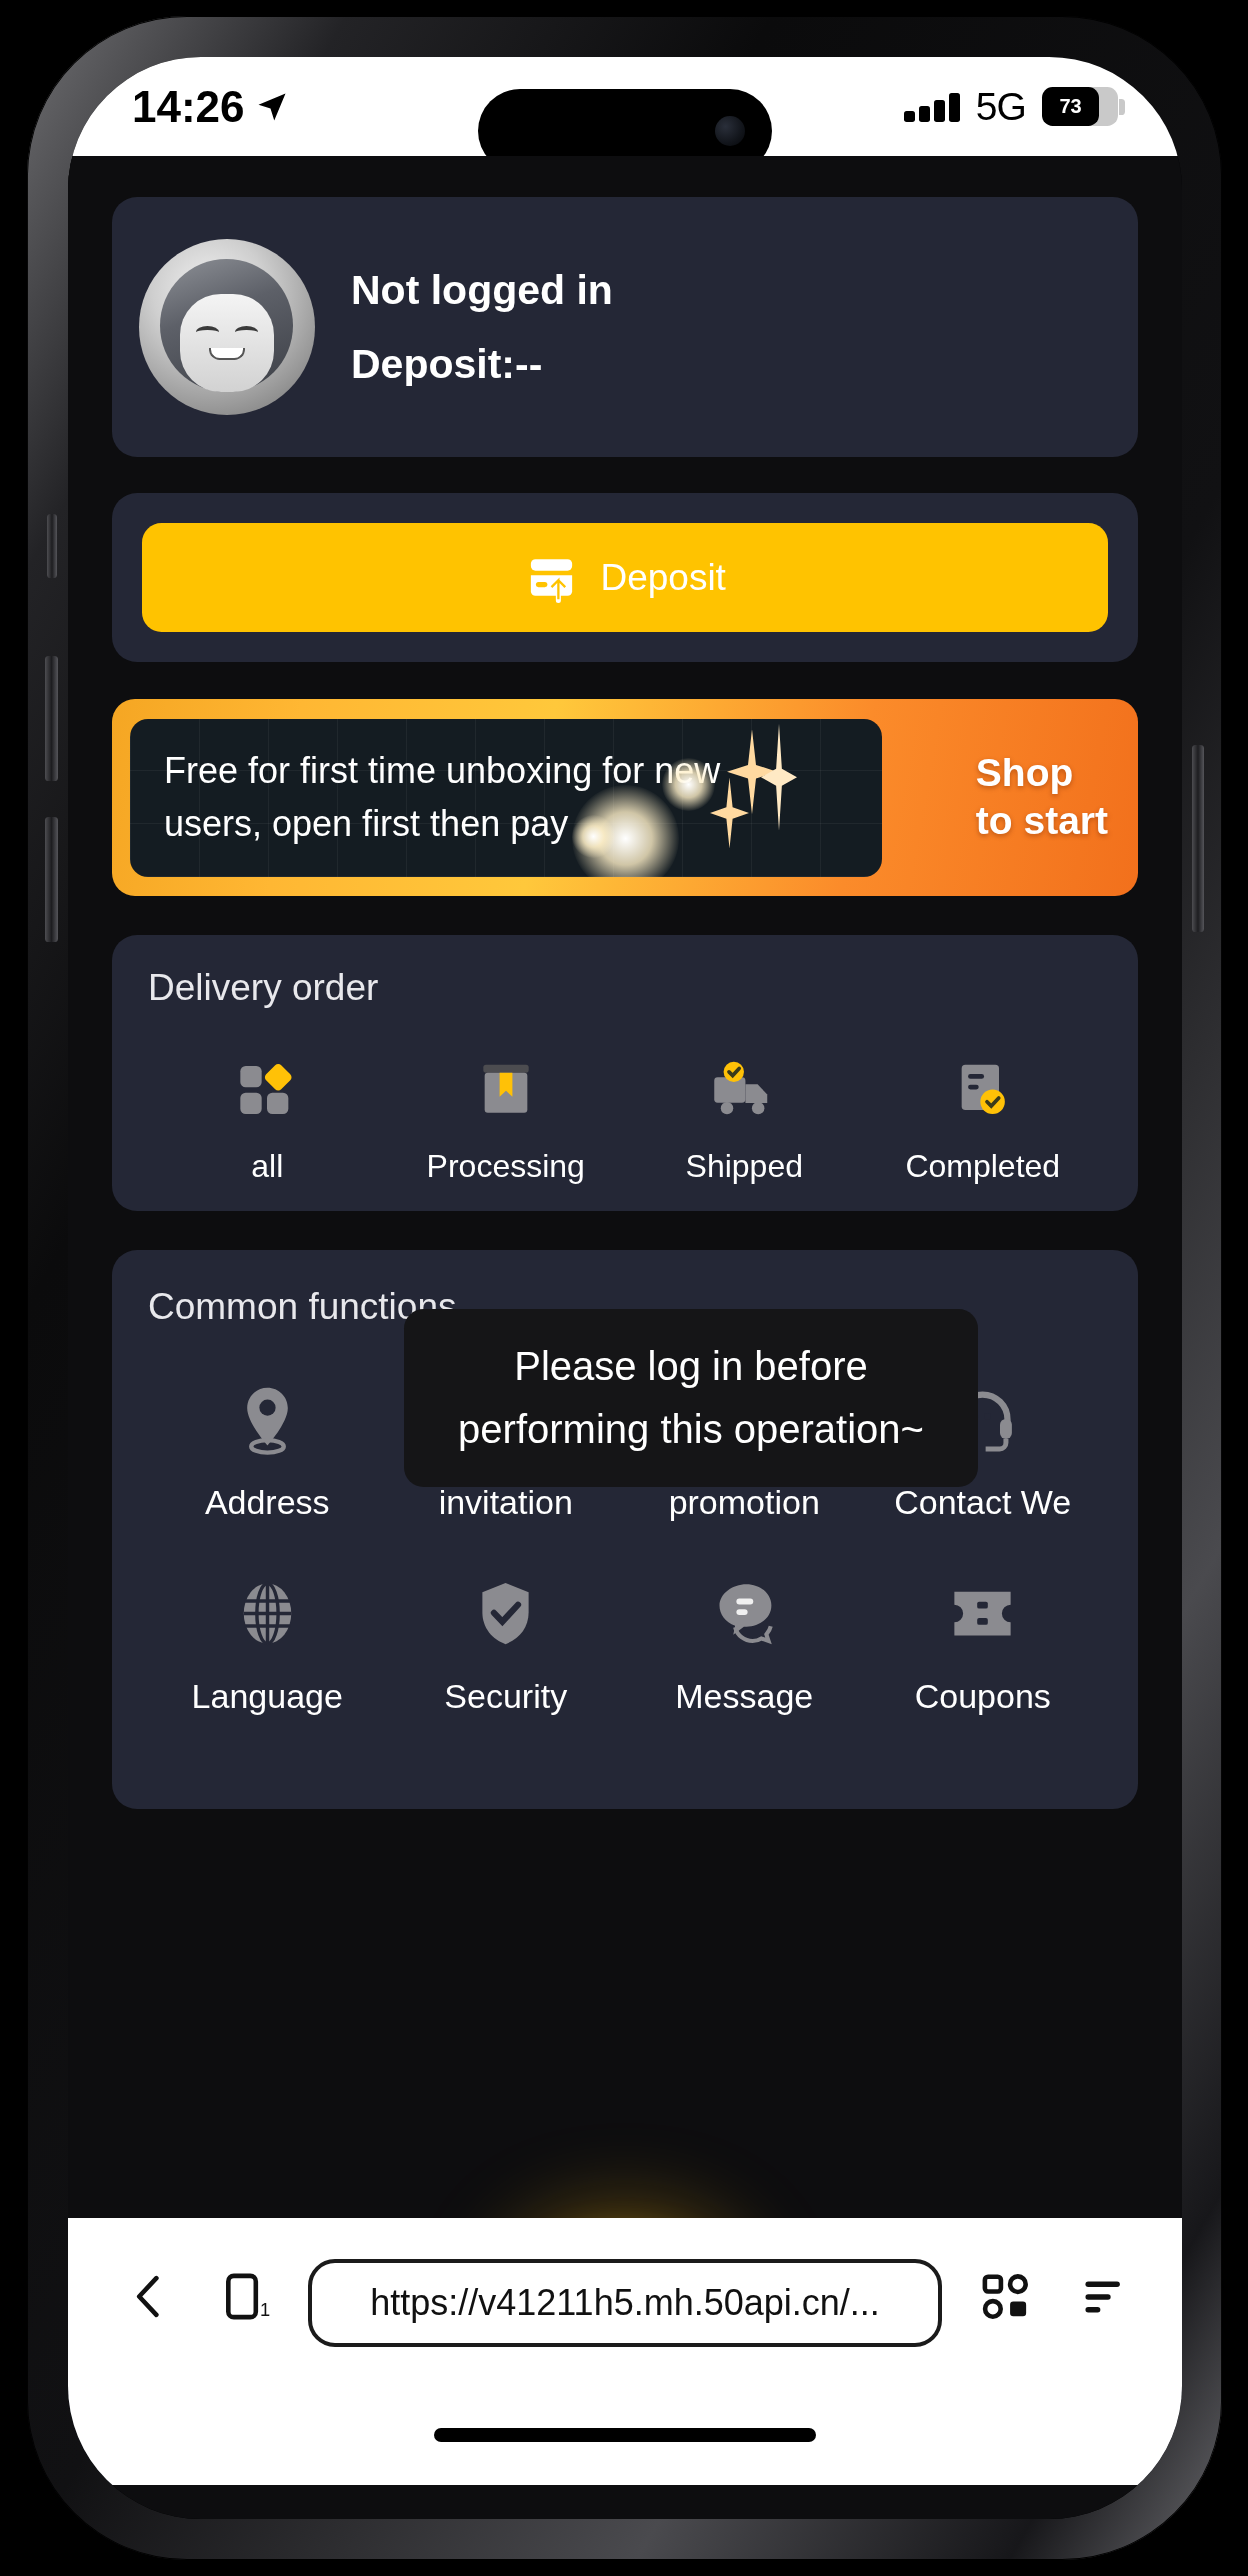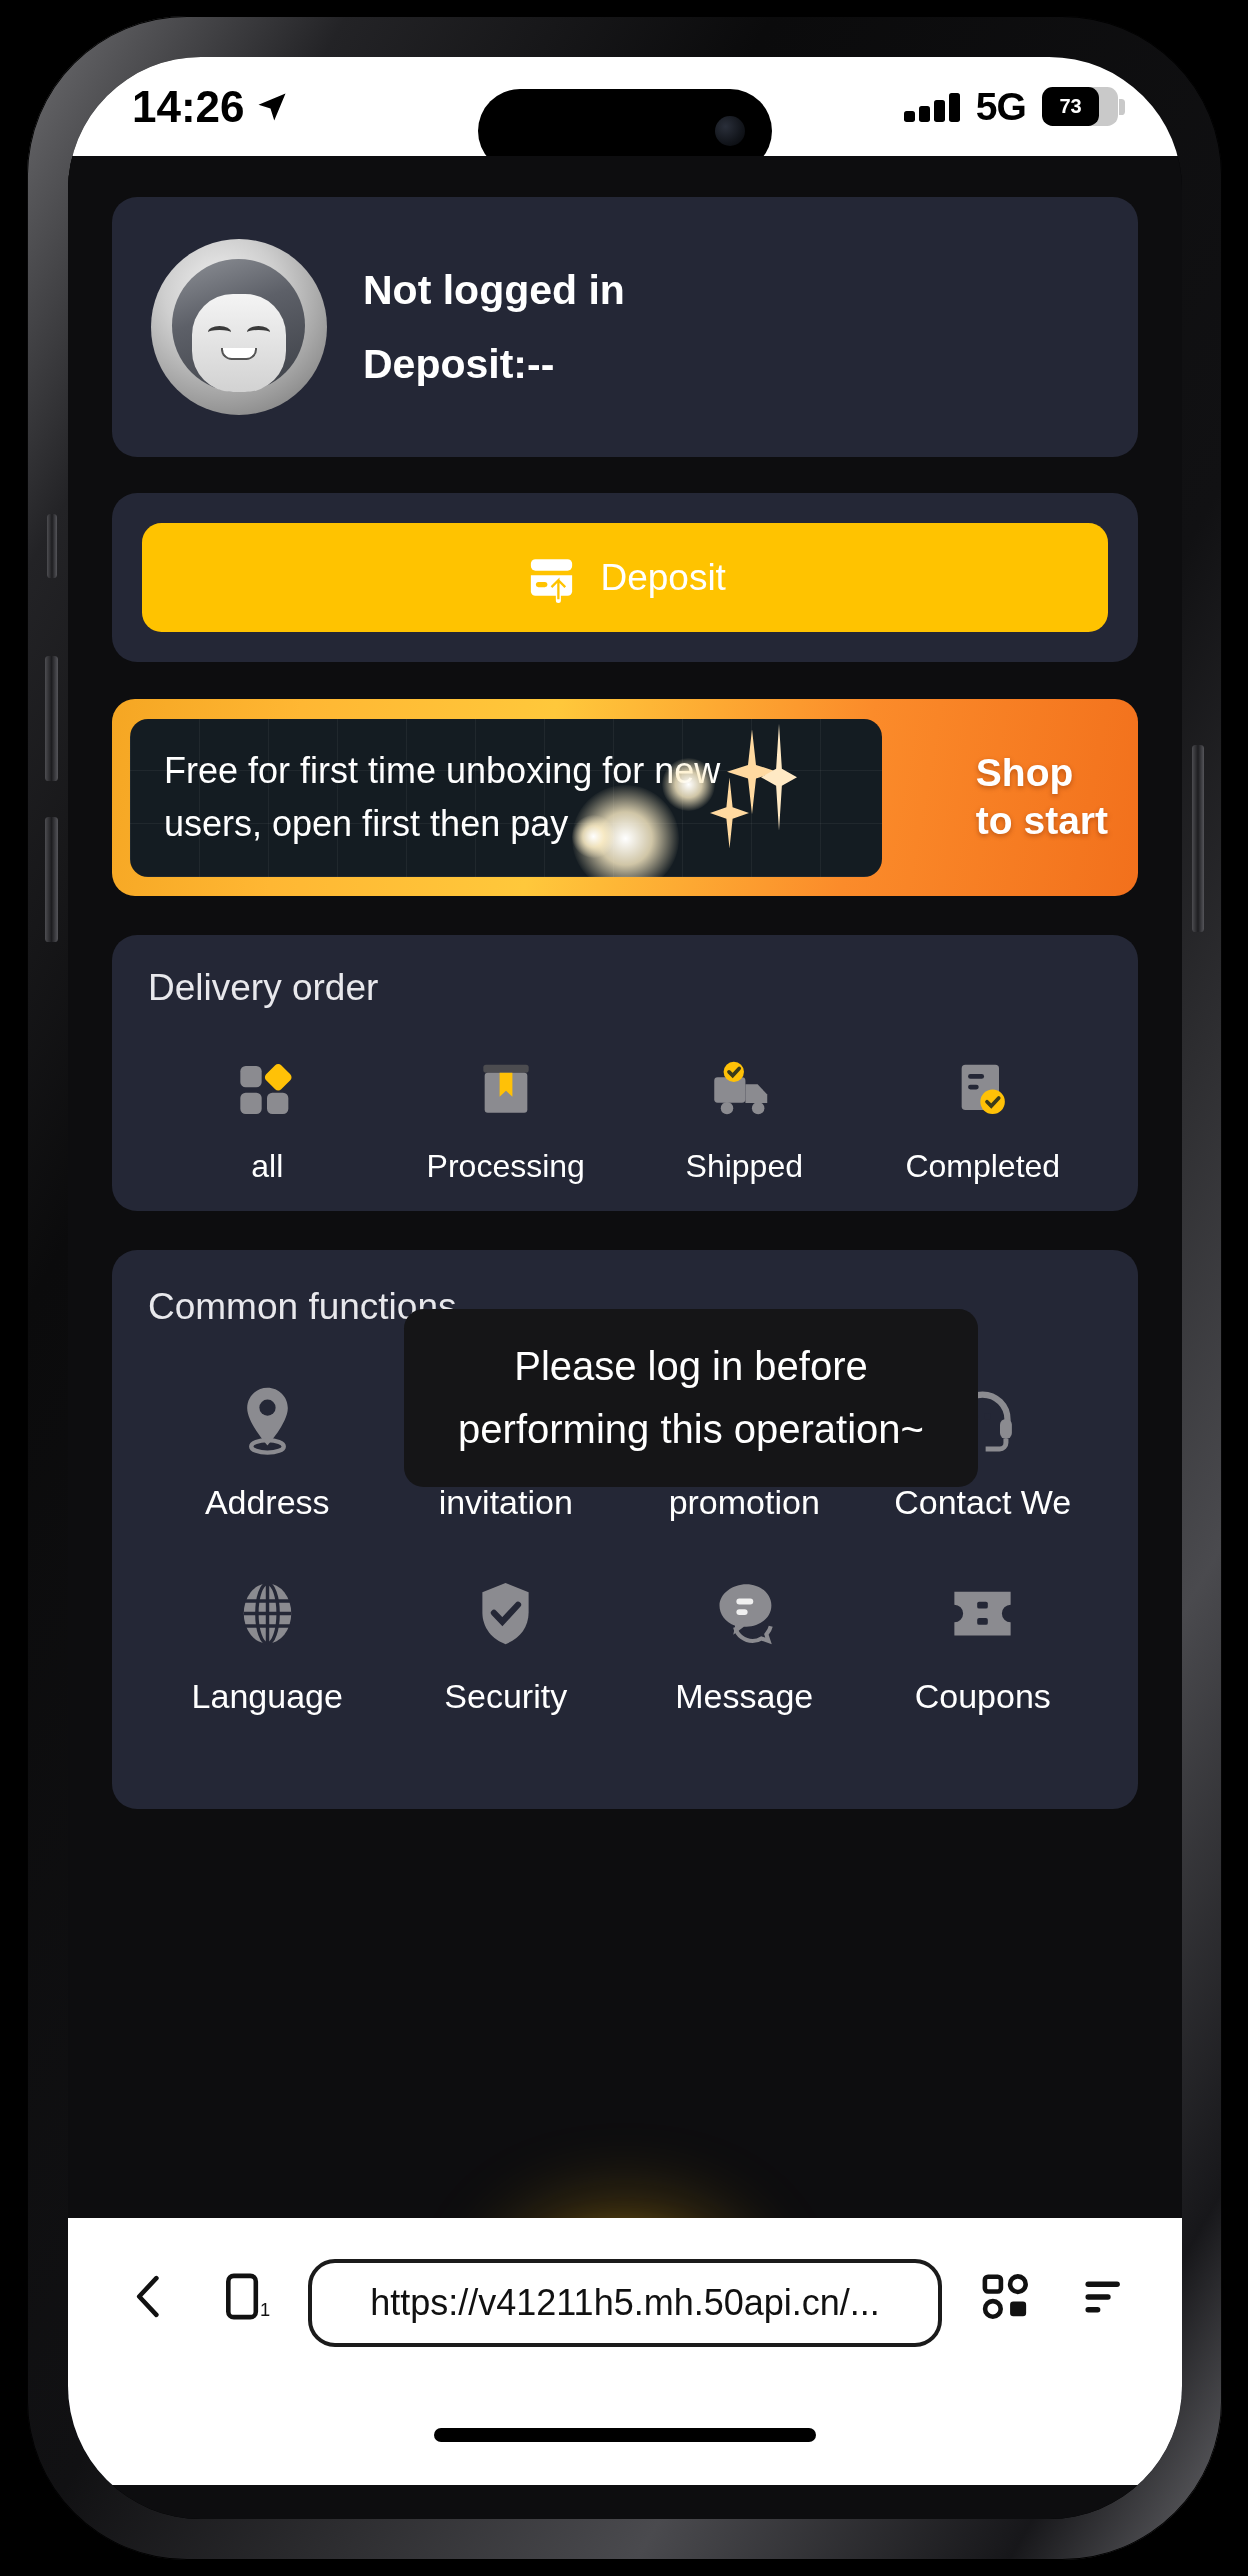--- a/index.html
+++ b/index.html
@@ -43,21 +43,21 @@
     padding:0 64px;
   }
   #status-time{ font-size:44px; font-weight:700; color:#000; display:flex; align-items:center; gap:9px;}
   #status-right{ display:flex; align-items:center; gap:16px; }
   #signal{ display:flex; align-items:flex-end; gap:4.4px; height:30px;}
   #signal i{ display:block; width:10.7px; background:#000; border-radius:2.7px;}
   #signal i:nth-child(1){height:10.7px;}
   #signal i:nth-child(2){height:16px;}
   #signal i:nth-child(3){height:22px;}
   #signal i:nth-child(4){height:29px;}
-  #net-label{ font-size:39px; color:#000; font-weight:700; letter-spacing:-0.9px;text-align:center;}
+  #net-label{ font-size:39px; color:#000; font-weight:400; letter-spacing:-0.9px;text-align:center;}
   #battery{
     position:relative; width:76px; height:39px; border-radius:10.7px;
     background:#c9c9c9; display:flex; align-items:center;
   }
   #battery::after{
     content:""; position:absolute; right:-7.1px; top:11.6px;
     width:6.2px; height:16px; background:#c9c9c9; border-radius:0 3.6px 3.6px 0;
   }
   #battery-fill{
     position:absolute; left:0; top:0; height:39px; width:57px;
@@ -70,21 +70,21 @@
     position:absolute; left:50%; transform:translateX(-50%); top:32px;
     width:294px; height:84px; background:#000; border-radius:53px;
     display:flex; align-items:center; justify-content:flex-end; padding-right:27px;
   }
   #island-camera{ width:30px;height:30px;border-radius:50%;
     background:radial-gradient(circle at 35% 35%,#2a2f3a 0%,#12151b 60%,#05070a 100%);}
   
   #app{ position:relative; height:2329px; background:#0d0d0f; overflow:hidden;}
   .card{ background:#242736; border-radius:25px; margin:0 44px; }
   
-  #profile-card{ margin-top:41px; height:260px; display:flex; align-items:center; padding:0 39px; gap:36px;}
+  #profile-card{ margin-top:41px; height:260px; display:flex; align-items:center; padding:0 27px; gap:36px;}
   #avatar{
     width:176px;height:176px;border-radius:50%;flex:none;
     background:radial-gradient(circle at 40% 30%,#f2f2f2 0%,#cfcfcf 35%,#9b9b9b 70%,#6d6d6d 100%);
     display:flex;align-items:center;justify-content:center;position:relative;overflow:hidden;
   }
   #avatar-visor{
     position:absolute;left:21.3px;top:19.6px;width:133px;height:133px;border-radius:50%;
     background:linear-gradient(160deg,#8e9197 0%,#5d6068 40%,#3c3f46 100%);
   }
   #avatar-face{

